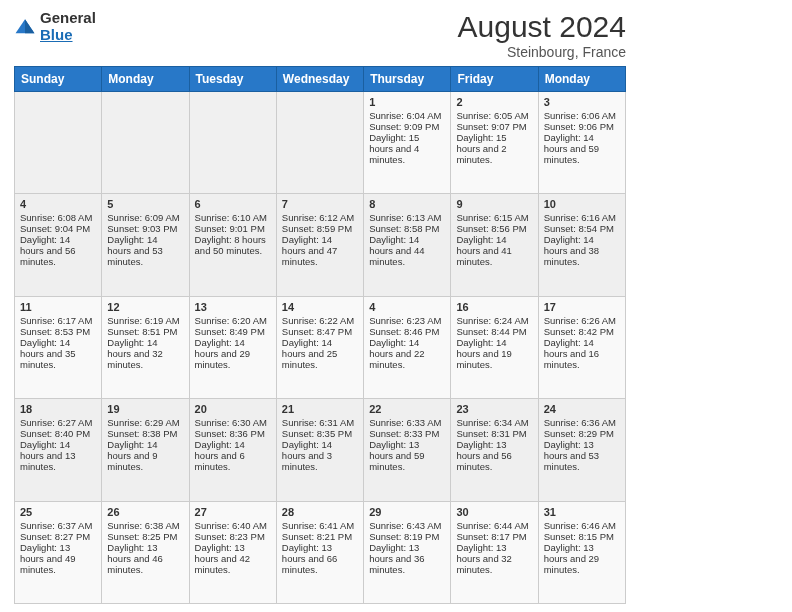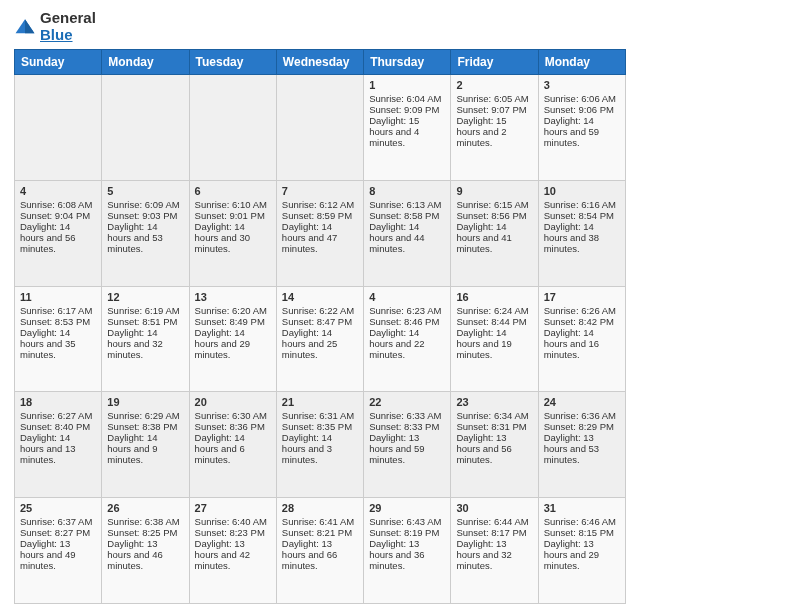--- a/index.html
+++ b/index.html
@@ -113,20 +113,24 @@
     <div class="logo">
       <svg class="logo-icon" viewBox="0 0 28 28" xmlns="http://www.w3.org/2000/svg">
         <polygon points="14,4 26,22 2,22" fill="#2878c8"></polygon>
         <polygon points="14,4 26,22 14,22" fill="#1a5fa0"></polygon>
       </svg>
       <div class="logo-text">
         <span class="logo-general">General</span>
         <span class="logo-blue">Blue</span>
       </div>
     </div>
+    <div class="title-area">
+      <div class="month-title">August 2024</div>
+      <div class="location">Steinbourg, France</div>
+    </div>
   </div>
 
   <div class="calendar">
     <table>
       <thead>
         <tr>
         <th>Sunday</th>
             <th>Monday</th>
             <th>Tuesday</th>
             <th>Wednesday</th>
@@ -170,21 +174,21 @@
             <td>
               <span class="day-num">5</span>
               <div>Sunrise: 6:09 AM</div>
               <div>Sunset: 9:03 PM</div>
               <div>Daylight: 14 hours and 53 minutes.</div>
             </td>
             <td>
               <span class="day-num">6</span>
               <div>Sunrise: 6:10 AM</div>
               <div>Sunset: 9:01 PM</div>
-              <div>Daylight: 14 hours and 30 minutes.</div>
+              <div>Daylight: 8 hours and 50 minutes.</div>
             </td>
             <td>
               <span class="day-num">7</span>
               <div>Sunrise: 6:12 AM</div>
               <div>Sunset: 8:59 PM</div>
               <div>Daylight: 14 hours and 47 minutes.</div>
             </td>
             <td>
               <span class="day-num">8</span>
               <div>Sunrise: 6:13 AM</div>

